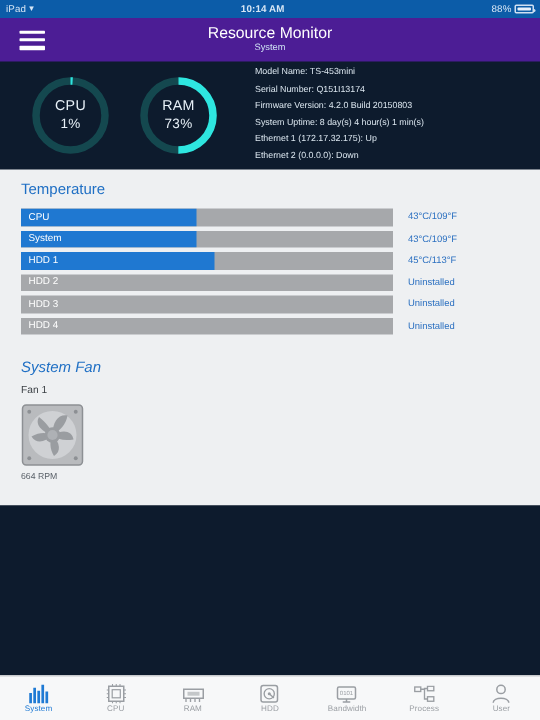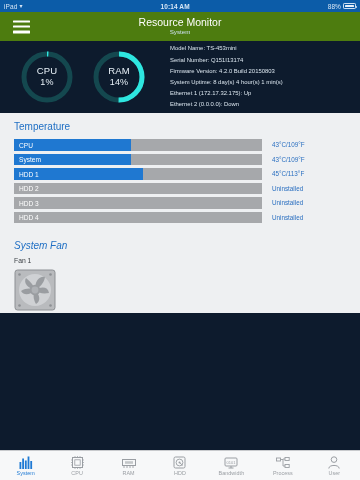--- a/index.html
+++ b/index.html
@@ -26,21 +26,21 @@
     border-radius: 1.2px; position: relative; display: inline-block;
   }
   .batt-shell:after {
     content: ""; position: absolute; right: -2px; top: 1.6px;
     width: 1.2px; height: 2.6px; background: #cfe0f2; border-radius: 0 1px 1px 0;
   }
   .batt-fill { position: absolute; left: .6px; top: .6px; bottom: .6px; width: 82%; background: #e7f0fa; border-radius: .6px; }
 
   
   .navbar {
-    height: 29px; background: #4d7c0f; position: relative;
+    height: 29px; background: #4c1d95; position: relative;
     display: flex; align-items: center; justify-content: center; flex: 0 0 auto;
   }
   .hamburger {
     position: absolute; left: 13px; top: 50%; transform: translateY(-50%);
     width: 17px; height: 13px; display: flex; flex-direction: column;
     justify-content: space-between; cursor: pointer;
   }
   .hamburger span { display: block; height: 2.2px; background: #ffffff; border-radius: .5px; }
   .nav-titles { text-align: center; line-height: 1.05; }
   .nav-title { color: #ffffff; font-size: 10.5px; font-weight: normal; }
@@ -61,21 +61,21 @@
   }
   .gauge-label .pct { font-size: 9px; }
 
   .sysinfo {
     margin-left: 22px; color: #dbe6ef; font-size: 5.9px;
     line-height: 1.9; flex: 1 1 auto;
   }
   .sysinfo div { white-space: nowrap; }
 
   
-  .content { background: #eef0f2; flex: 0 0 auto; padding: 8px 0 12px 0; height: 200px; }
+  .content { background: #eef0f2; flex: 0 0 auto; padding: 8px 0 12px 0; height: 224px; }
   .section-title {
     color: #1f6fc4; font-size: 10px; padding: 0 14px; margin-bottom: 7px; font-weight: normal;
   }
   .temp-list { padding: 0 14px; }
   .temp-row { display: flex; align-items: center; margin-bottom: 3px; }
   .temp-bar {
     position: relative; height: 11.5px; background: #a6a8ab;
     flex: 1 1 auto; max-width: 248px; overflow: hidden;
   }
   .temp-fill { position: absolute; left: 0; top: 0; bottom: 0; background: #1f78d1; }
@@ -155,21 +155,21 @@
         </div>
       </div>
 
       <div class="gauge">
         <svg viewBox="0 0 58 58">
           <circle cx="29" cy="29" r="23" fill="none" stroke="#14484f" stroke-width="5"></circle>
           <circle id="ram-arc" cx="29" cy="29" r="23" fill="none" stroke="#2ee6e0" stroke-width="5" stroke-dasharray="72.25663103256524 72.25663103256524" stroke-linecap="butt"></circle>
         </svg>
         <div class="gauge-label">
           <span>RAM</span>
-          <span class="pct">14%</span>
+          <span class="pct">73%</span>
         </div>
       </div>
 
     </div>
 
     <div class="sysinfo">
       <div>Model Name: TS-453mini</div>
       <div>Serial Number: Q151I13174</div>
       <div>Firmware Version: 4.2.0 Build 20150803</div>
       <div>System Uptime: 8 day(s)  4 hour(s)  1 min(s)</div>

